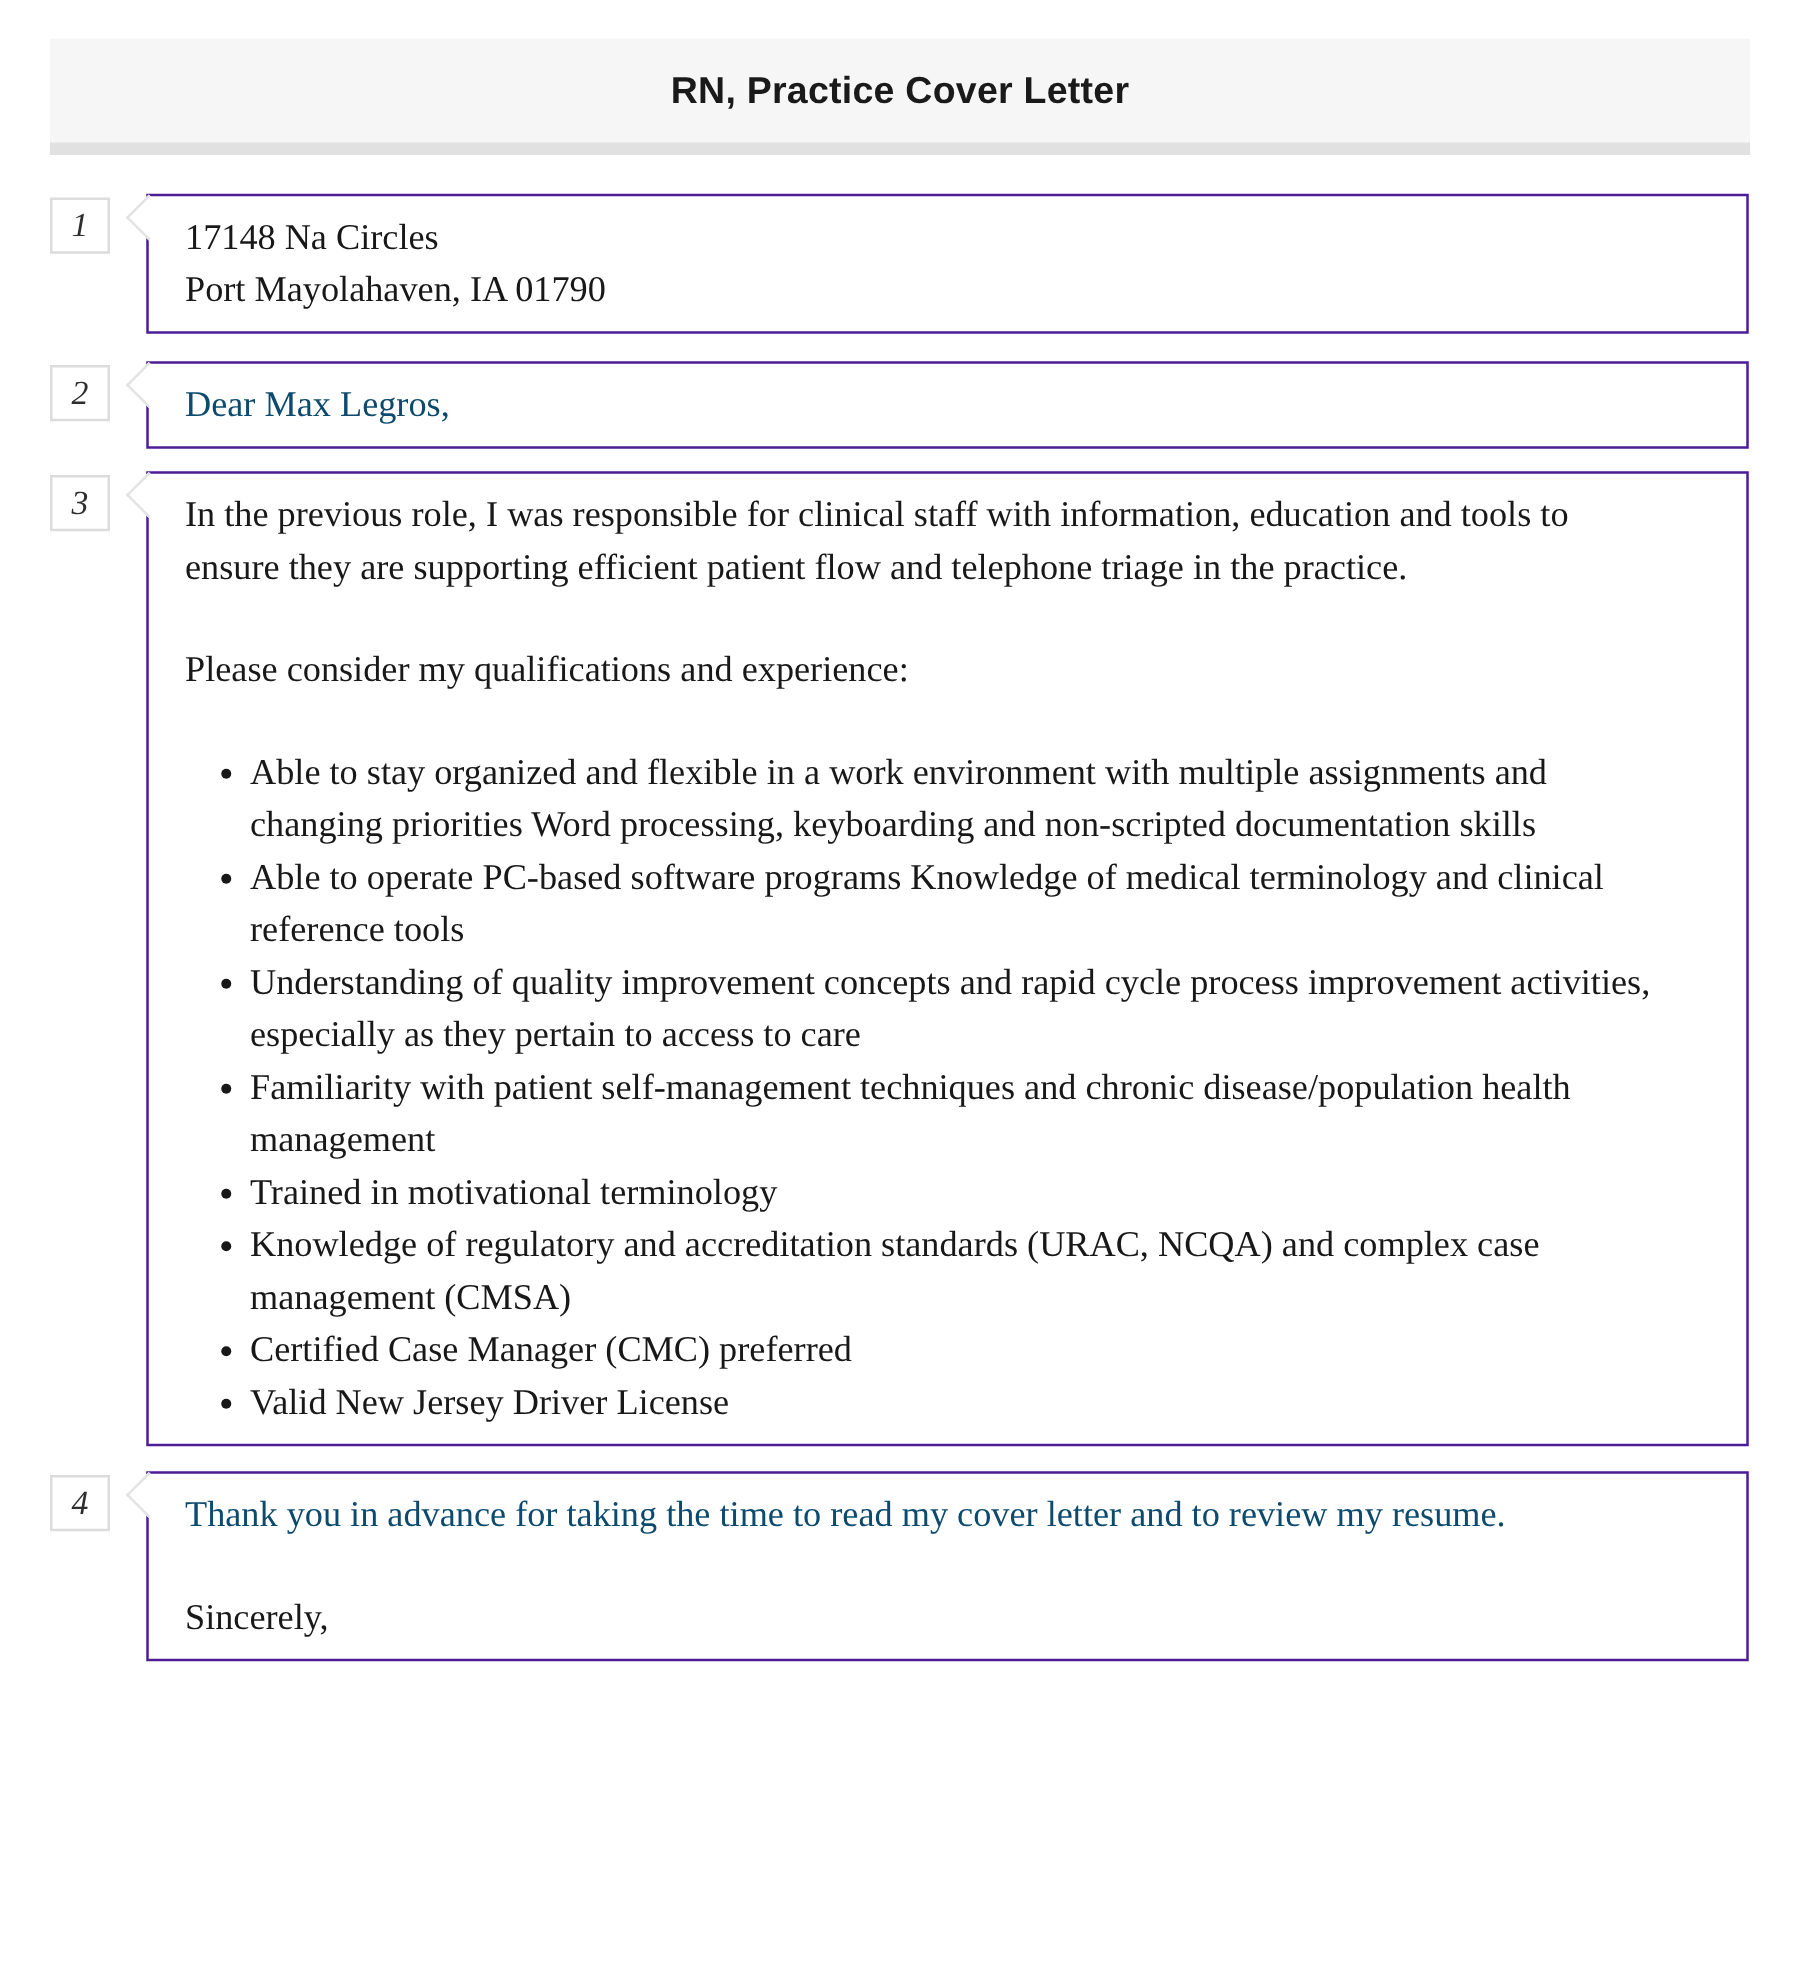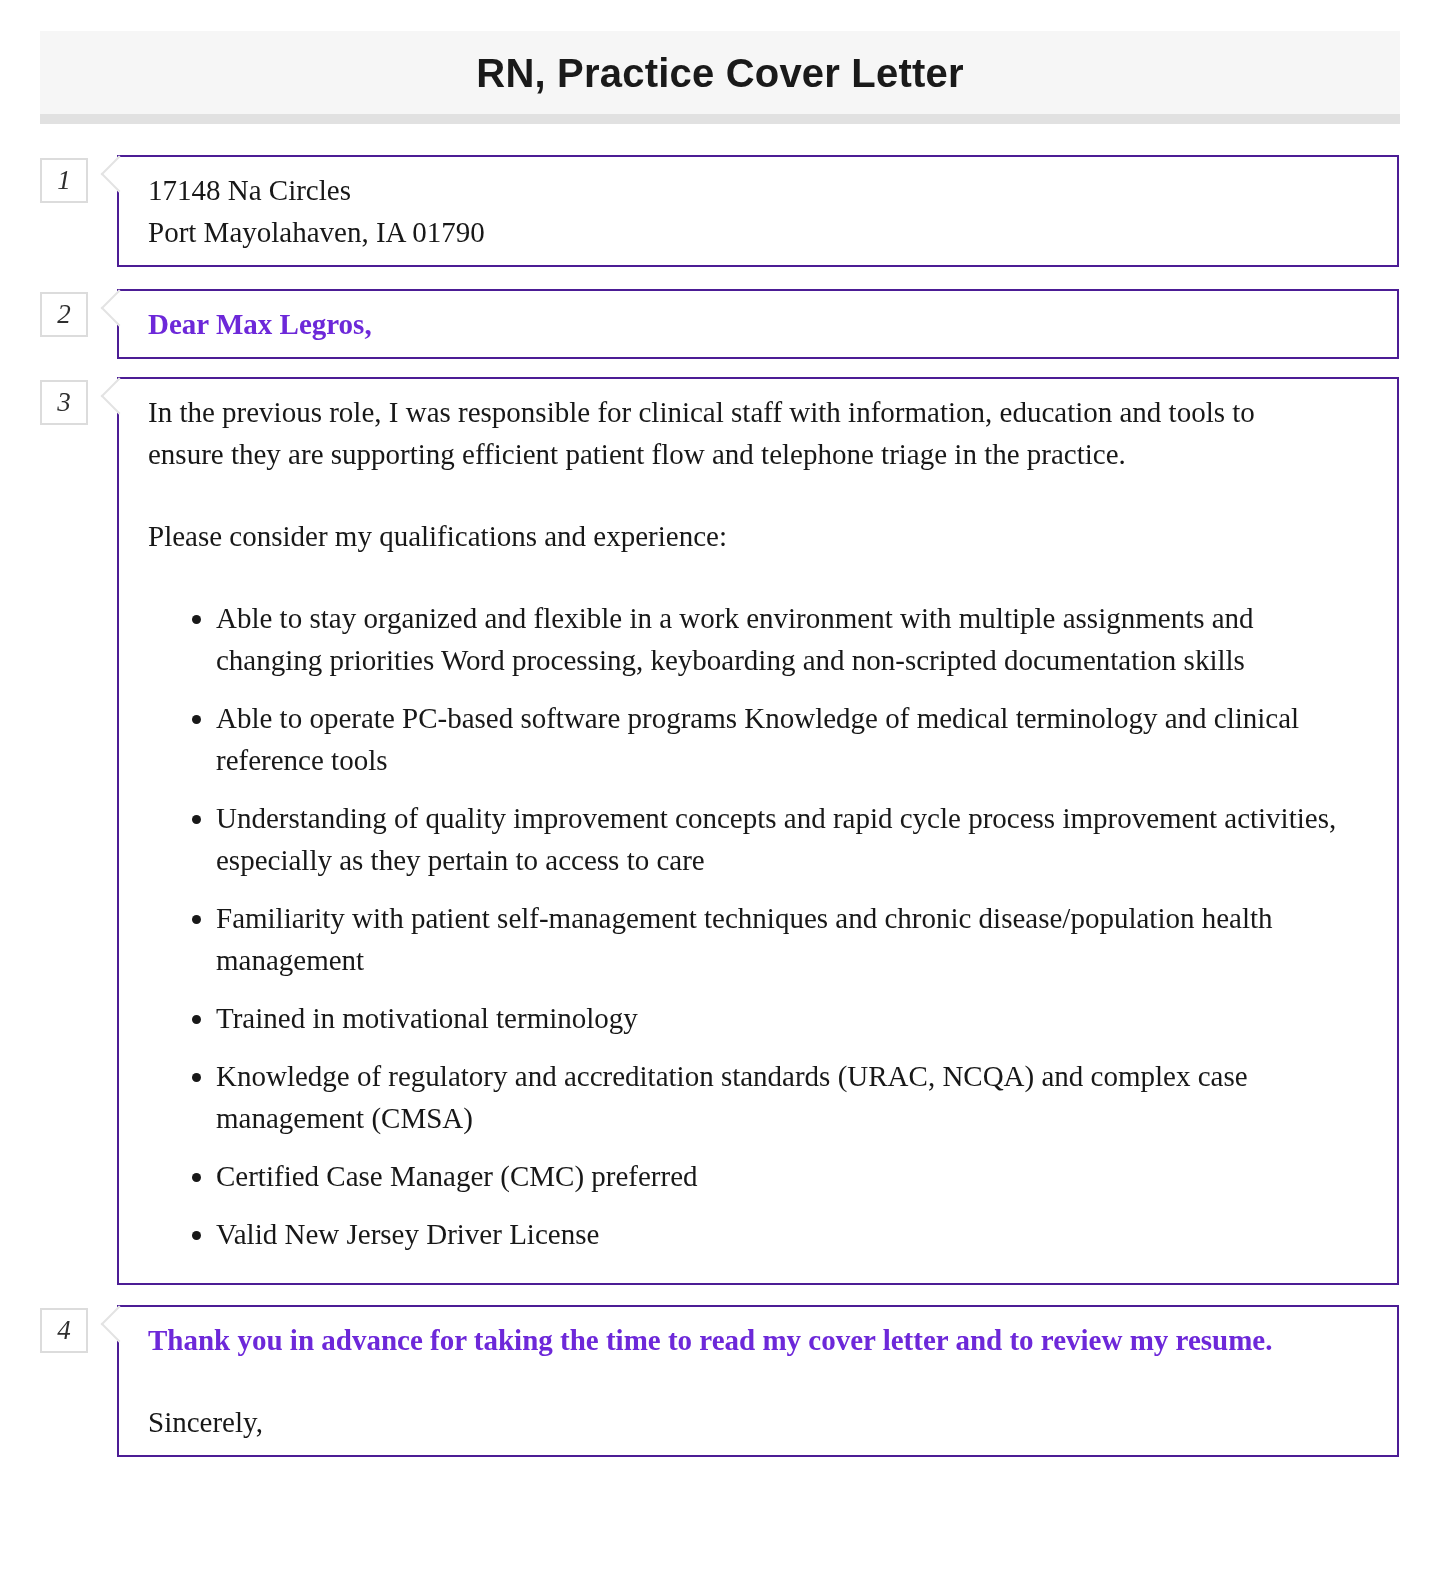--- a/index.html
+++ b/index.html
@@ -21,21 +21,21 @@
     height: 83px;
     background: #f6f6f6;
     border-bottom: 10px solid #e1e1e1;
     display: flex;
     align-items: center;
     justify-content: center;
   }
   .header .title {
     font-family: "Liberation Sans", "DejaVu Sans", sans-serif;
     font-weight: 700;
-    font-size: 40px;
+    font-size: 30px;
     line-height: 1;
     color: #1a1a1a;
     letter-spacing: 0.2px;
   }
 
   
   .row {
     display: flex;
     align-items: flex-start;
     margin: 0 41px 0 40px;
@@ -83,29 +83,29 @@
     border-bottom: 2px solid #e3e3e3;
     transform: rotate(45deg);
   }
 
   .box p {
     margin: 40px 0 0 0;
     white-space: pre-wrap;
   }
   .box p:first-child { margin-top: 0; }
   .box .line { margin: 0; }
-  .bold { font-weight: 700; color: #6d28d9; }
+  .bold { font-weight: 400; color: #0c4a6e; }
 
   .box ul {
     margin: 40px 0 0 0;
     padding-left: 52px;
     list-style: disc;
   }
   .box ul li {
-    margin: 16px;
+    margin: 0;
     white-space: pre-wrap;
   }
 </style>
 </head>
 <body>
 
 <div class="header">
   <div class="title">RN, Practice Cover Letter</div>
 </div>
 

